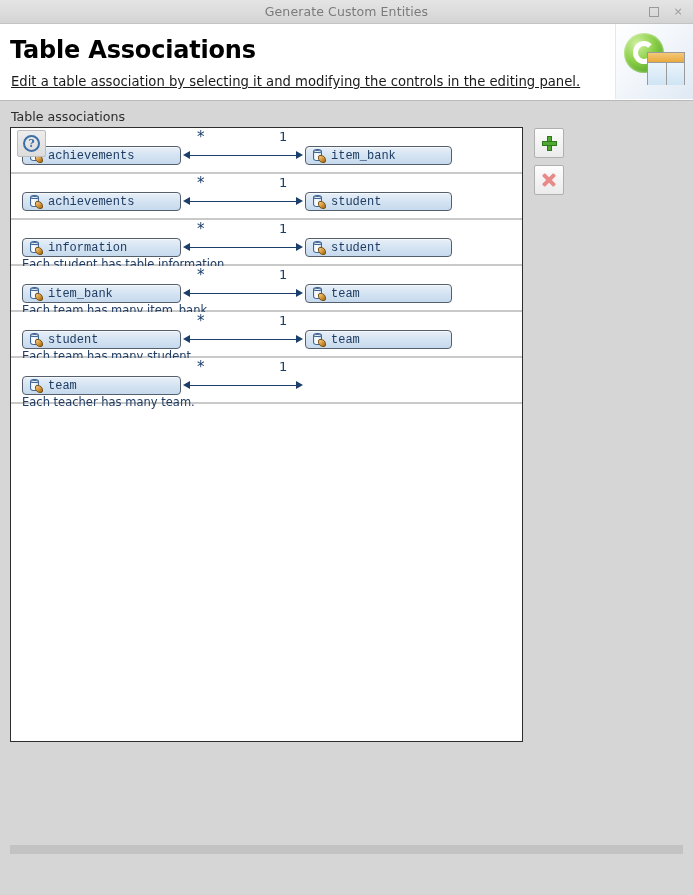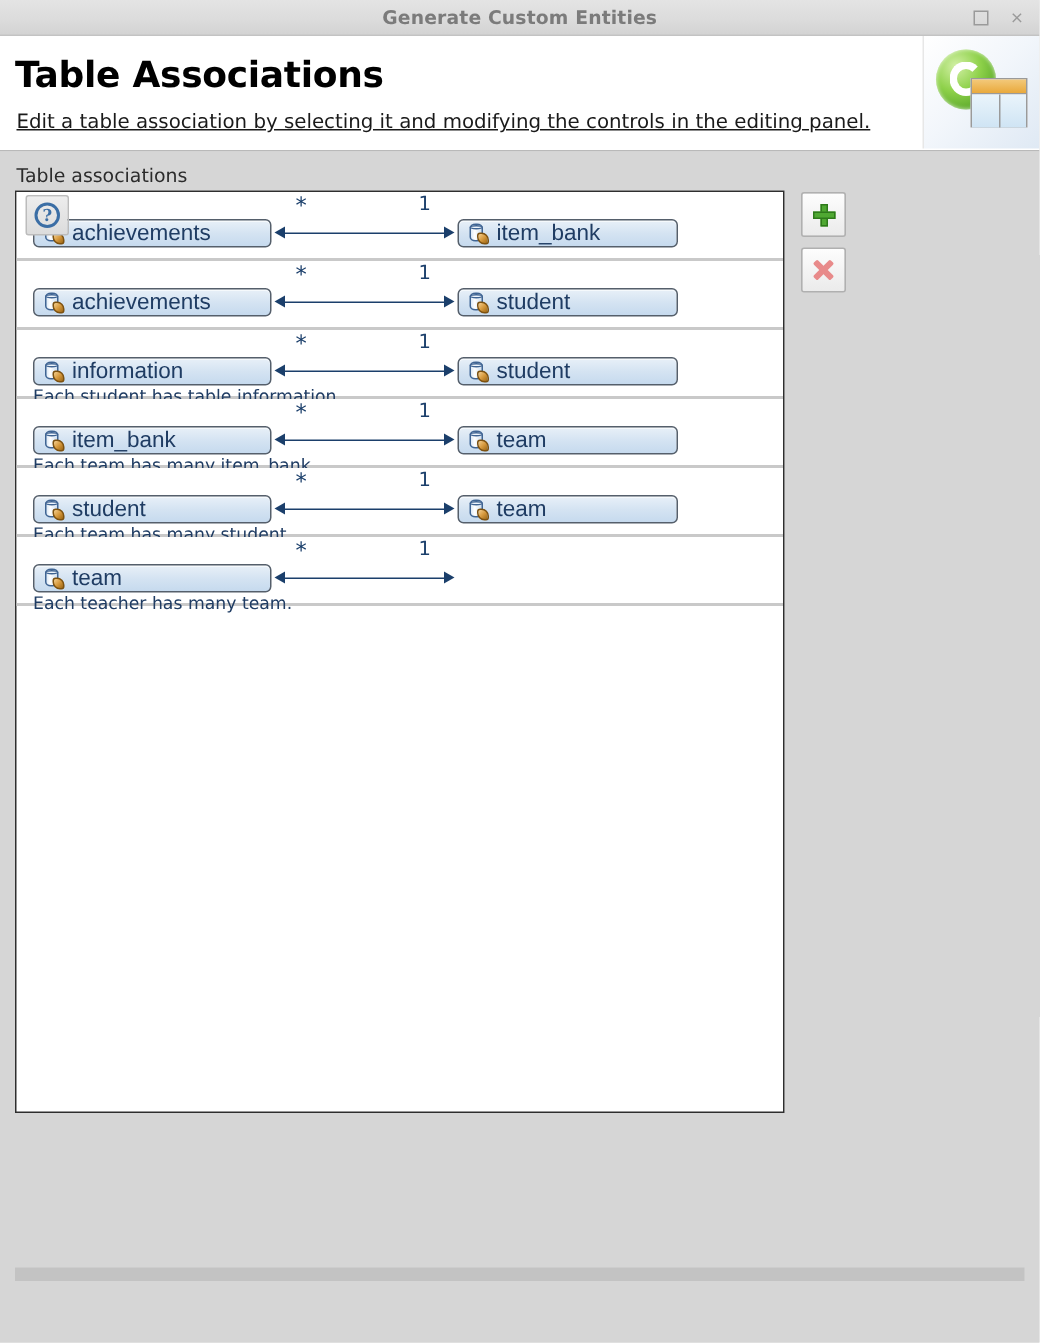--- a/index.html
+++ b/index.html
@@ -21,21 +21,21 @@
     background: linear-gradient(to bottom, #e4e4e4 0%, #dcdcdc 55%, #d3d3d3 100%);
     border-bottom: 1px solid #c3c3c3;
     display: flex;
     align-items: center;
     justify-content: center;
     position: relative;
   }
   .titlebar-title {
     font-size: 12.5px;
     color: #7b7b7b;
-    font-weight: bold;
+    font-weight: normal;
     letter-spacing: .1px;
   }
   .win-controls {
     position: absolute;
     right: 4px;
     top: 0;
     height: 23px;
     display: flex;
     align-items: center;
     gap: 2px;
@@ -228,23 +228,23 @@
     bottom: -1px;
     width: 8px;
     height: 8px;
     background: linear-gradient(135deg, #f4cf8f 0%, #d79a3e 50%, #9d6715 100%);
     border: 1px solid #7d5211;
     border-radius: 2px 5px 2px 5px;
     box-sizing: border-box;
   }
 
   .entity-label {
-    font-size: 15px;
+    font-size: 12px;
     color: #1f3c63;
-    font-family: Liberation Sans, sans-serif;
+    font-family: Liberation Mono, monospace;
   }
 
   .mult {
     position: absolute;
     font-size: 13px;
     color: #1b3f6b;
     line-height: 1;
   }
   .mult-star { left: 186px; top: 2px; font-size: 15px; }
   .mult-one  { left: 268px; top: 2px; }

